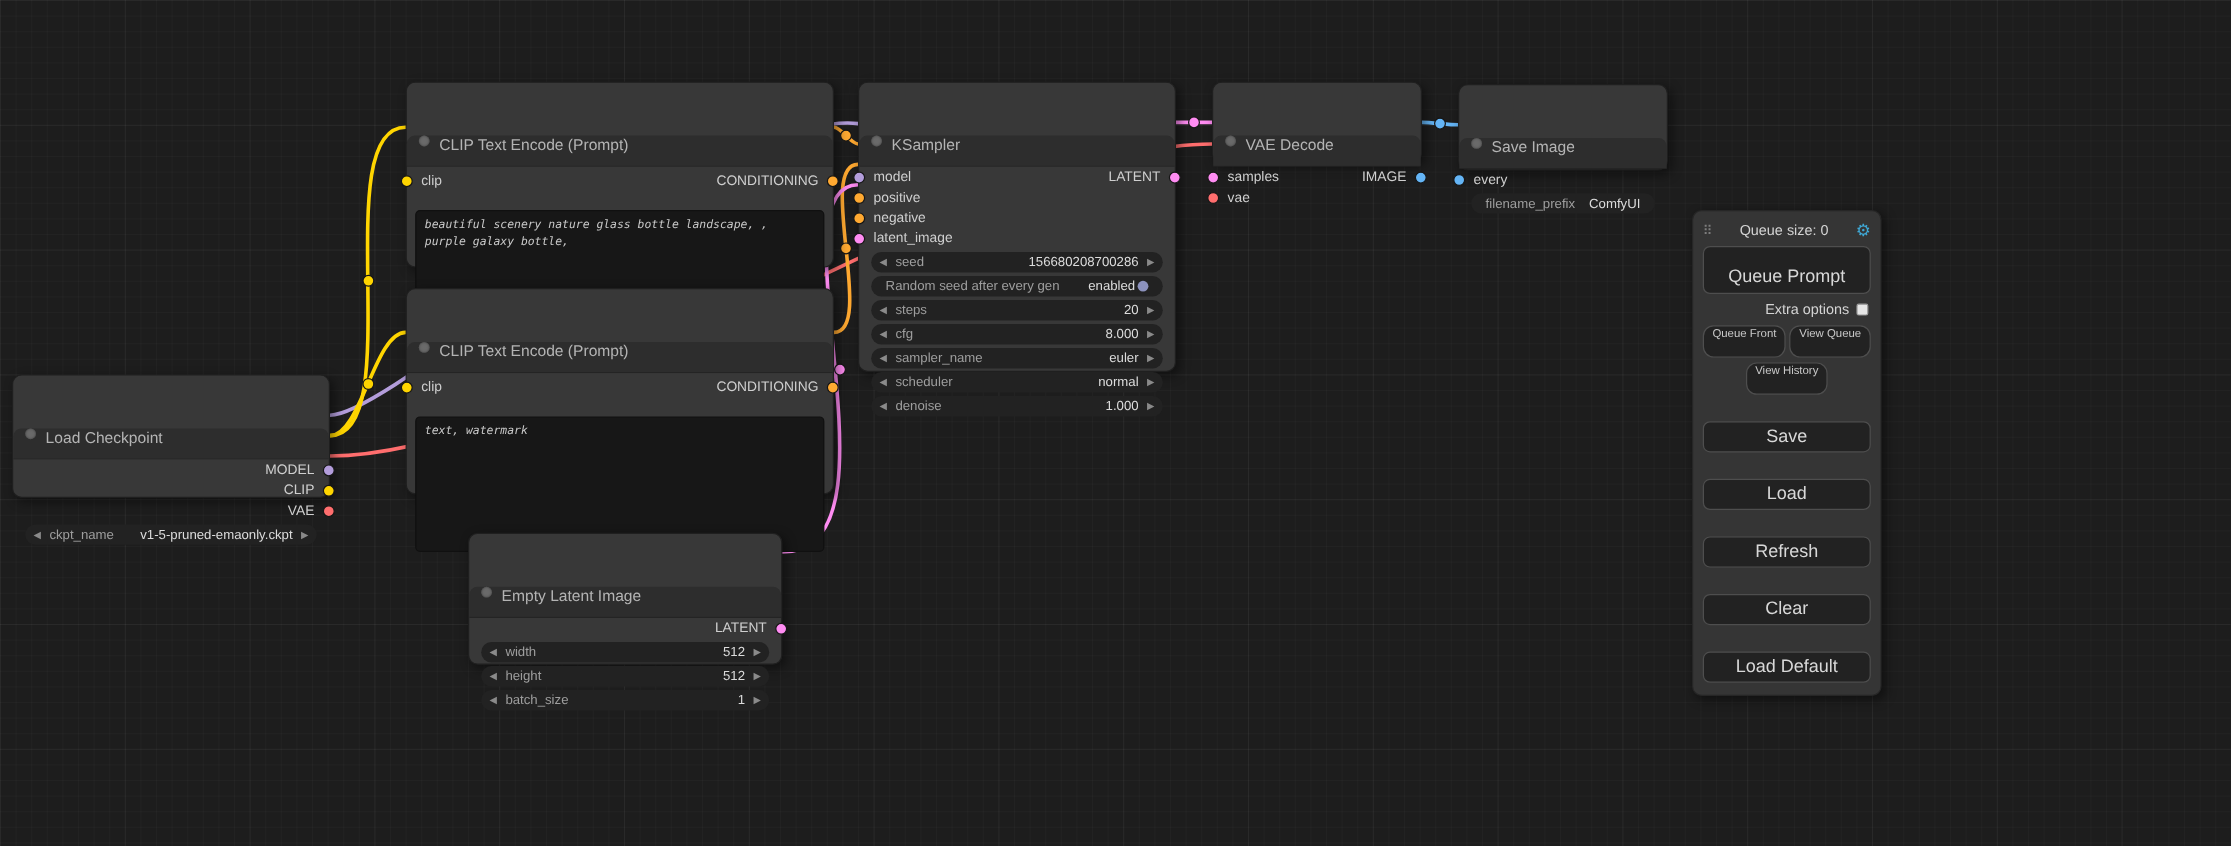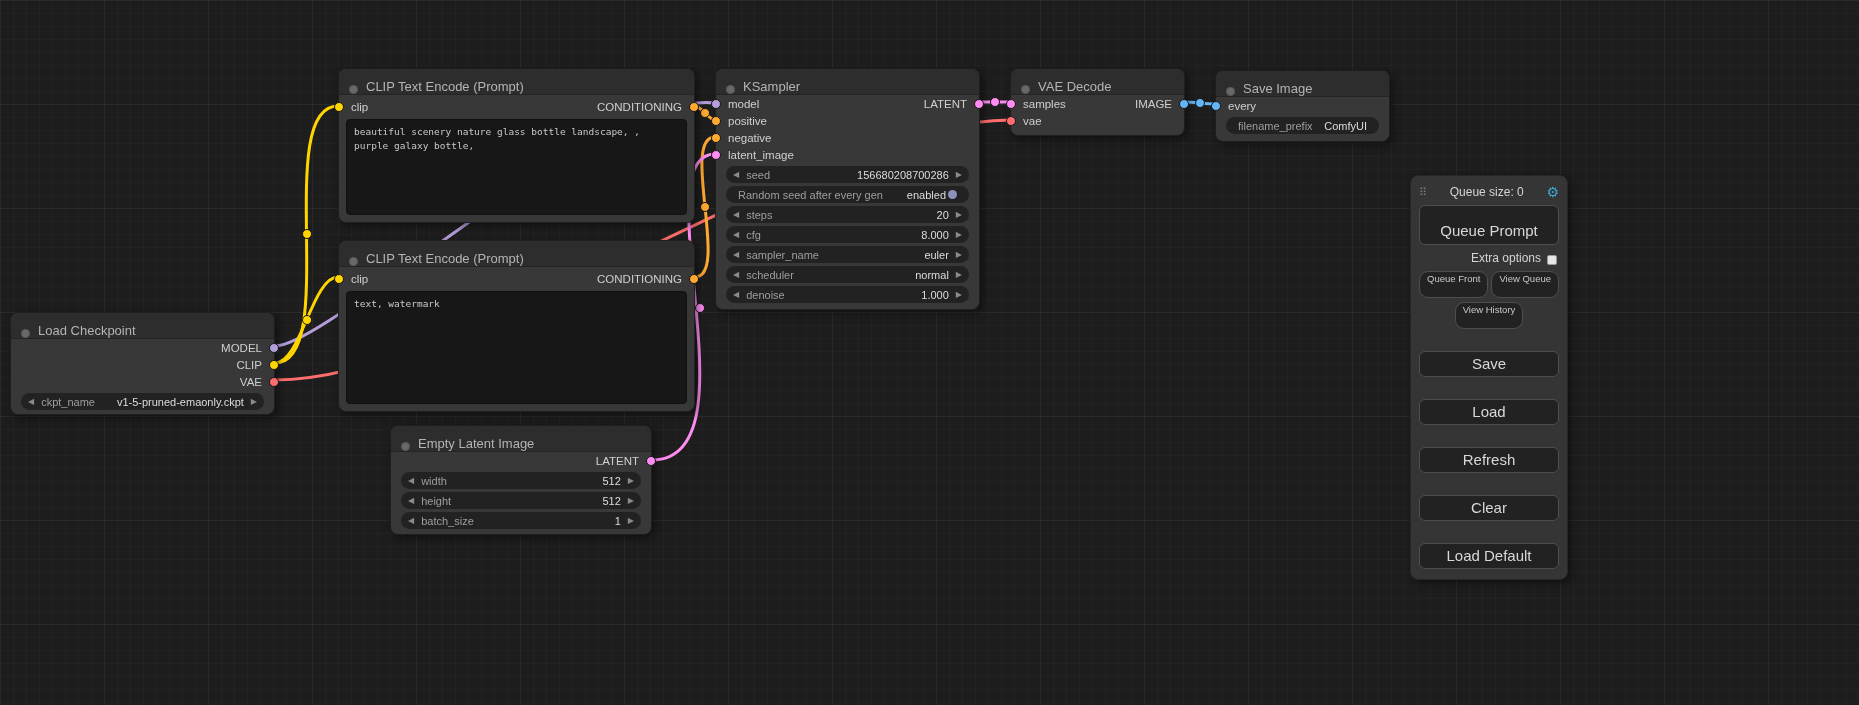--- a/index.html
+++ b/index.html
@@ -18,22 +18,22 @@
       linear-gradient(90deg, rgba(255,255,255,0.03) 1px, transparent 1px);
     background-size:13px 13px,13px 13px,104px 104px,104px 104px;
   }
   .wires{position:absolute;left:0;top:0;z-index:1}
   .node{
     position:absolute;z-index:2;
     background:#383838;border:1px solid #1f1f1f;border-radius:8px;
     box-shadow:3px 3px 9px rgba(0,0,0,.45);
   }
   .title{
-    height:26px;display:flex;align-items:flex-end;gap:8px;padding:0 10px;
-    background:#2d2d2d;border-radius:7px 7px 0 0;border-bottom:1px solid #242424;
+    height:26px;display:flex;align-items:flex-start;gap:8px;padding:0 10px;
+    background:#2d2d2d;border-radius:7px 7px 0 0;border-bottom:1px solid #242424;margin-top:44px;
   }
   .tdot{width:9px;height:9px;border-radius:50%;background:#6a6a6a;box-shadow:inset 0 0 2px #3a3a3a;flex:0 0 auto}
   .ttext{font-size:13px;color:#b4b4b4;white-space:nowrap;overflow:hidden}
   .slot-row{position:relative;display:flex;align-items:center;height:17px;padding:0 12px;font-size:11.5px;color:#cfcfcf}
   .slot-row.tall{height:24px}
   .slot-row.out-only{justify-content:flex-end}
   .slot-row.both{justify-content:space-between}
   .slot-label{white-space:nowrap}
   .port{position:absolute;width:10px;height:10px;border-radius:50%;border:1px solid #161616;top:50%;transform:translateY(-50%)}
   .port.in{left:-5px}
@@ -43,42 +43,42 @@
     background:#222;border-radius:9px;padding:0 7px;font-size:11px;color:#aaa;
   }
   .widget .arrow{font-size:8px;color:#8a8a8a;line-height:1;flex:0 0 auto}
   .widget .w-label{margin-left:7px;white-space:nowrap;color:#9e9e9e}
   .widget .w-value{margin-left:auto;margin-right:7px;color:#dcdcdc;white-space:nowrap}
   .widget.noarrows{padding:0 12px}
   .widget.noarrows .w-label{margin-left:0}
   .widget.noarrows .w-value{margin-right:0}
   .toggle-dot{width:9px;height:9px;border-radius:50%;background:#8c92bd;margin-left:2px;flex:0 0 auto}
   .textbox{
-    margin:0 7px;background:#171717;border:1px solid #101010;border-radius:4px;
+    margin:12px 7px;background:#171717;border:1px solid #101010;border-radius:4px;
     padding:5px 7px;font-family:"DejaVu Sans Mono",monospace;font-size:9.5px;line-height:1.5;
-    color:#c9c9c9;white-space:pre-wrap;word-wrap:break-word;overflow:hidden;
+    color:#c9c9c9;white-space:pre-wrap;word-wrap:break-word;overflow:hidden;font-style:italic;
   }
   
   .menu{
     position:absolute;z-index:3;left:1410px;top:175px;width:158px;
     background:#353535;border:1px solid #262626;border-radius:8px;
     box-shadow:3px 3px 9px rgba(0,0,0,.45);padding:6px 8px 10px;
   }
   .menu-header{display:flex;align-items:center;height:20px;margin-bottom:3px}
   .drag-handle{color:#7d7d7d;font-size:11px;cursor:grab}
   .queue-size{flex:1;text-align:center;font-size:12px;color:#d4d4d4}
   .gear{color:#3fa8d5;font-size:14px;cursor:pointer;line-height:1}
   .btn{
     display:block;width:100%;background:#222;border:1px solid #4e4e4e;color:#d8d8d8;
     border-radius:6px;font-family:inherit;cursor:pointer;
   }
   .btn.big{font-size:15px;padding:16px 0 5px;margin:2px 0 6px}
   .btn.med{font-size:15px;padding:3px 0 4px;margin:22px 0 0}
   .btn.small{display:inline-block;width:auto;font-size:9.5px;padding:1px 7px 13px;border-radius:9px;color:#c9c9c9}
-  .extra-row{display:flex;align-items:flex-end;justify-content:flex-end;gap:6px;font-size:12px;color:#d4d4d4;margin:0 2px 6px}
+  .extra-row{display:flex;align-items:center;justify-content:flex-end;gap:6px;font-size:12px;color:#d4d4d4;margin:0 2px 6px}
   .checkbox{width:10px;height:10px;background:#e6e6e6;border:1px solid #9a9a9a;border-radius:2px;cursor:pointer}
   .small-row{display:flex;justify-content:space-between;margin-bottom:4px}
   .small-row.center{justify-content:center;margin-bottom:8px}
 </style>
 </head>
 <body>
 
 <div class="canvas">
 
   <svg class="wires" width="1859" height="705" viewBox="0 0 1859 705">
@@ -150,21 +150,21 @@
     </div>
     <div class="slot-row tall both">
       <span class="slot-label">clip</span>
       <span class="slot-label">CONDITIONING</span>
       <span class="port in" style="background: rgb(255, 213, 0);"></span>
       <span class="port out" style="background: rgb(255, 169, 49);"></span>
     </div>
     <div class="textbox" style="height:113px">text, watermark</div>
   </div>
 
-  <div class="node" style="left:390px;top:425px;width:262px;height:110px">
+  <div class="node" style="left:390px;top:444px;width:262px;height:110px">
     <div class="title">
       <span class="tdot"></span>
       <span class="ttext">Empty Latent Image</span>
     </div>
     <div class="slot-row out-only">
       <span class="slot-label">LATENT</span>
       <span class="port out" style="background: rgb(255, 140, 242);"></span>
     </div>
     <div class="widget">
       <span class="arrow">◀</span>

